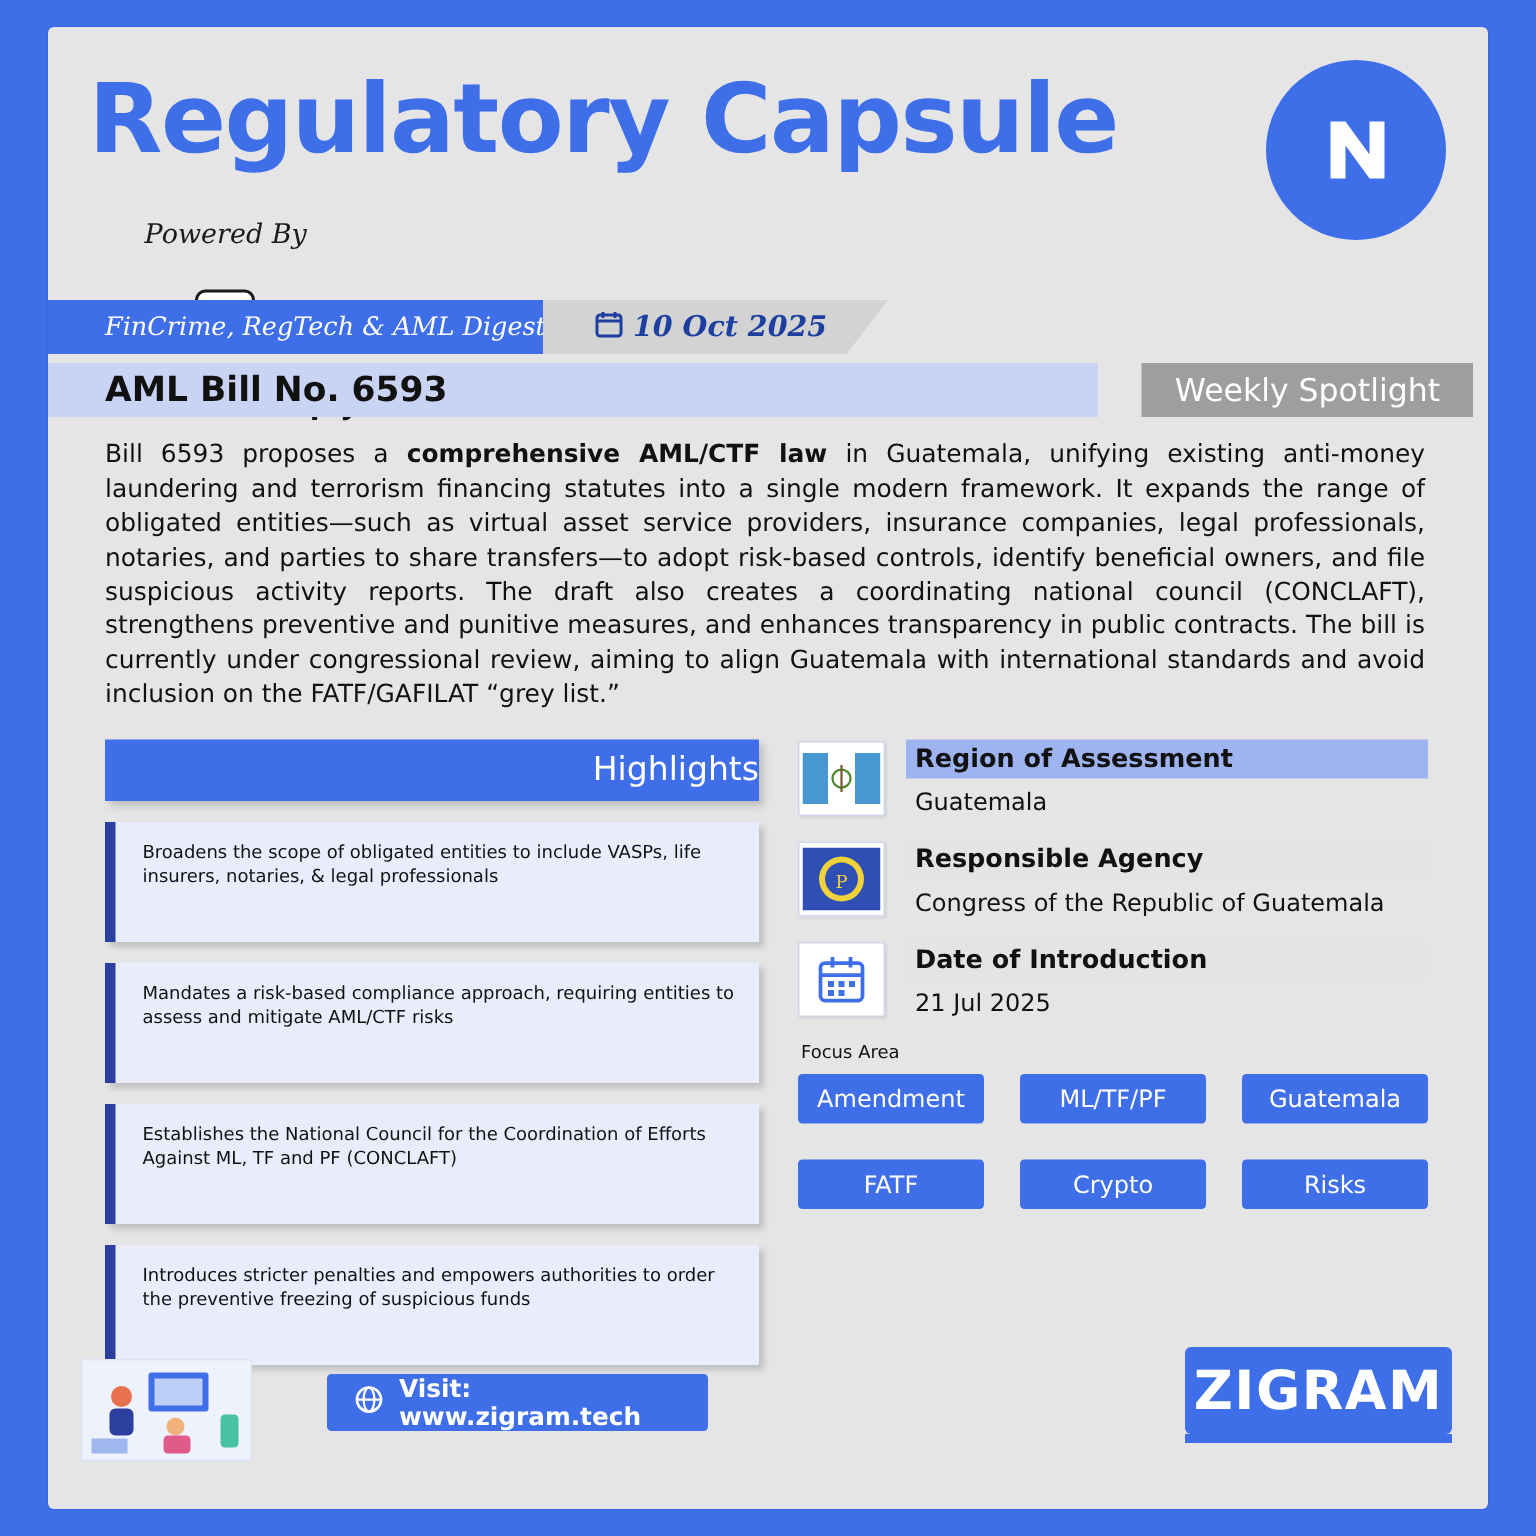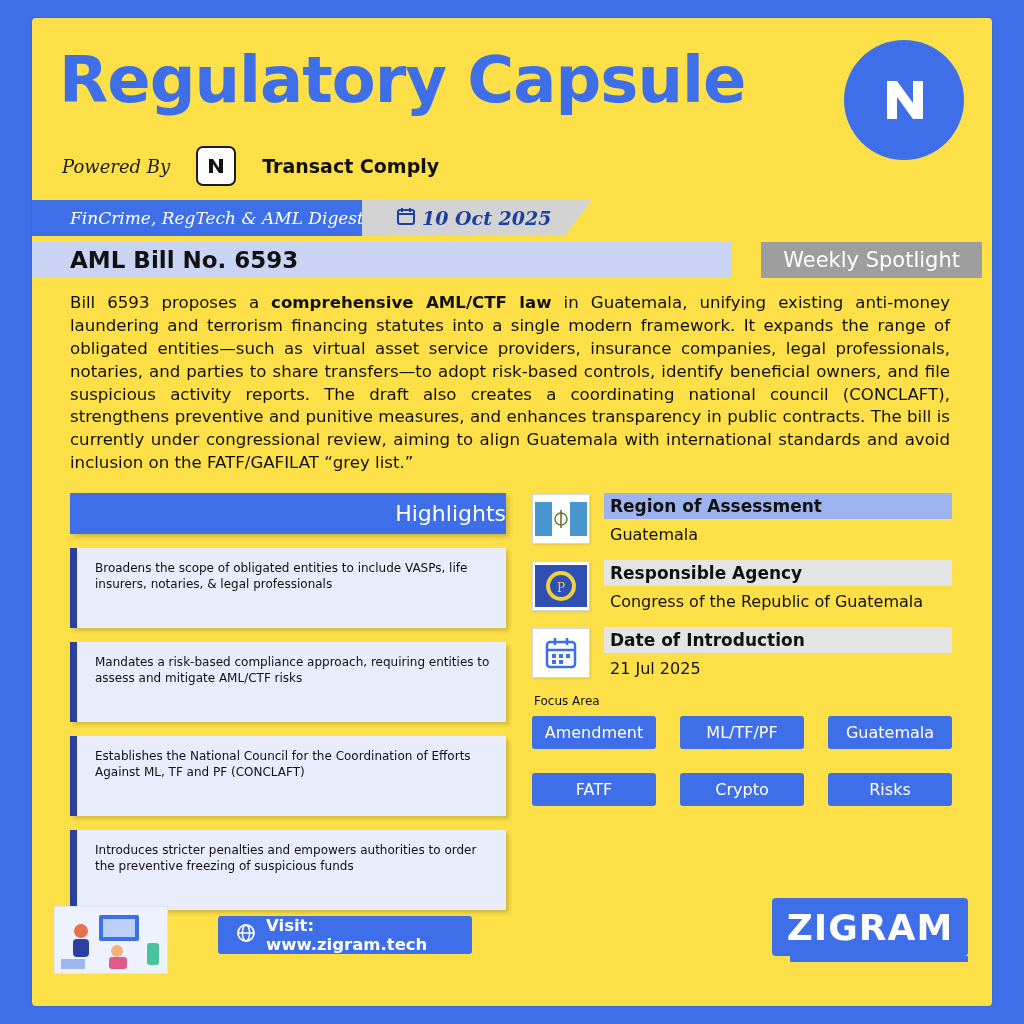--- a/index.html
+++ b/index.html
@@ -12,21 +12,21 @@
     background: #3f6fe8;
     font-family: "DejaVu Sans", "Liberation Sans", sans-serif;
     overflow: hidden;
   }
   .card {
     position: absolute;
     left: 32px;
     top: 18px;
     width: 960px;
     height: 988px;
-    background: #fde047;
+    background: #e5e5e5;
     border-radius: 4px;
     box-shadow: 0 0 0 1px rgba(0,0,0,0.04);
     overflow: hidden;
   }
 
   
   .header {
     position: relative;
     height: 176px;
   }
@@ -40,20 +40,21 @@
     letter-spacing: -1px;
     font-family: "DejaVu Sans", "Liberation Sans", sans-serif;
   }
   .powered-row {
     position: absolute;
     left: 30px;
     top: 128px;
     display: flex;
     align-items: center;
     gap: 26px;
+    flex-direction: column;
   }
   .powered-label {
     font-style: italic;
     font-size: 18px;
     color: #1b1b1b;
     font-family: "DejaVu Serif", serif;
   }
   .brand-mark {
     width: 36px;
     height: 36px;
@@ -293,21 +294,21 @@
     box-sizing: border-box;
     color: #ffffff;
     font-size: 16.5px;
     font-weight: bold;
     margin-left: 44px;
   }
   .zigram {
     position: absolute;
     right: 24px;
     top: 0;
-    width: 196px;
+    width: 178px;
     height: 58px;
     background: #3f6fe8;
     border-radius: 4px;
     display: flex;
     align-items: center;
     justify-content: center;
     color: #ffffff;
     font-size: 36px;
     font-weight: bold;
     letter-spacing: 1px;

